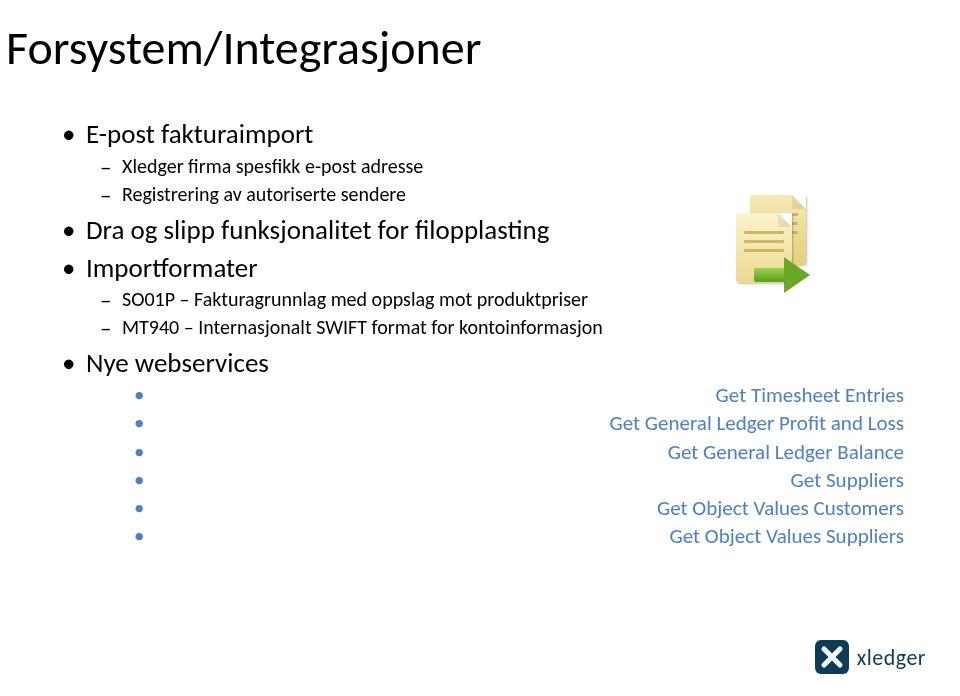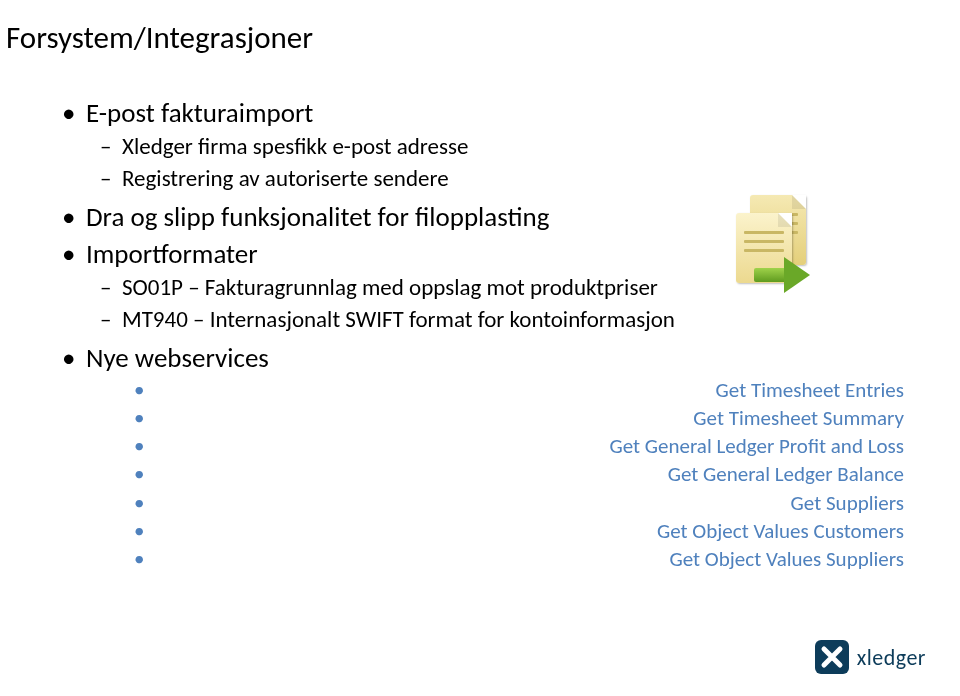--- a/index.html
+++ b/index.html
@@ -13,21 +13,21 @@
     overflow: hidden;
   }
   .slide {
     position: relative;
     width: 960px;
     height: 696px;
     box-sizing: border-box;
     padding: 18px 40px 0 40px;
   }
   .title {
-    font-size: 31px;
+    font-size: 48px;
     font-weight: 400;
     color: #000;
     margin: 0 0 40px -34px;
   }
   ul.level1 {
     list-style: none;
     padding: 0;
     margin: 16px;
   }
   ul.level1 > li {
@@ -48,21 +48,21 @@
     line-height: 1.25;
   }
   ul.level2 {
     list-style: none;
     padding: 0;
     margin: 2px 0 6px 0;
   }
   ul.level2 > li {
     position: relative;
     padding-left: 36px;
-    font-size: 23px;
+    font-size: 20px;
     color: #000;
     line-height: 1.3;
     margin-bottom: 2px;
   }
   ul.level2 > li::before {
     content: "–";
     position: absolute;
     left: 14px;
     top: 0;
     color: #000;
@@ -220,21 +220,20 @@
       <ul class="level2">
         <li>SO01P – Fakturagrunnlag med oppslag mot produktpriser</li>
         <li>MT940 – Internasjonalt SWIFT format for kontoinformasjon</li>
       </ul>
     </li>
 
     <li>
       <span>Nye webservices</span>
       <ul class="level3">
         <li>Get Timesheet Entries</li>
-        <li>Get Timesheet Summary</li>
         <li>Get General Ledger Profit and Loss</li>
         <li>Get General Ledger Balance</li>
         <li>Get Suppliers</li>
         <li>Get Object Values Customers</li>
         <li>Get Object Values Suppliers</li>
       </ul>
     </li>
 
   </ul>
 

